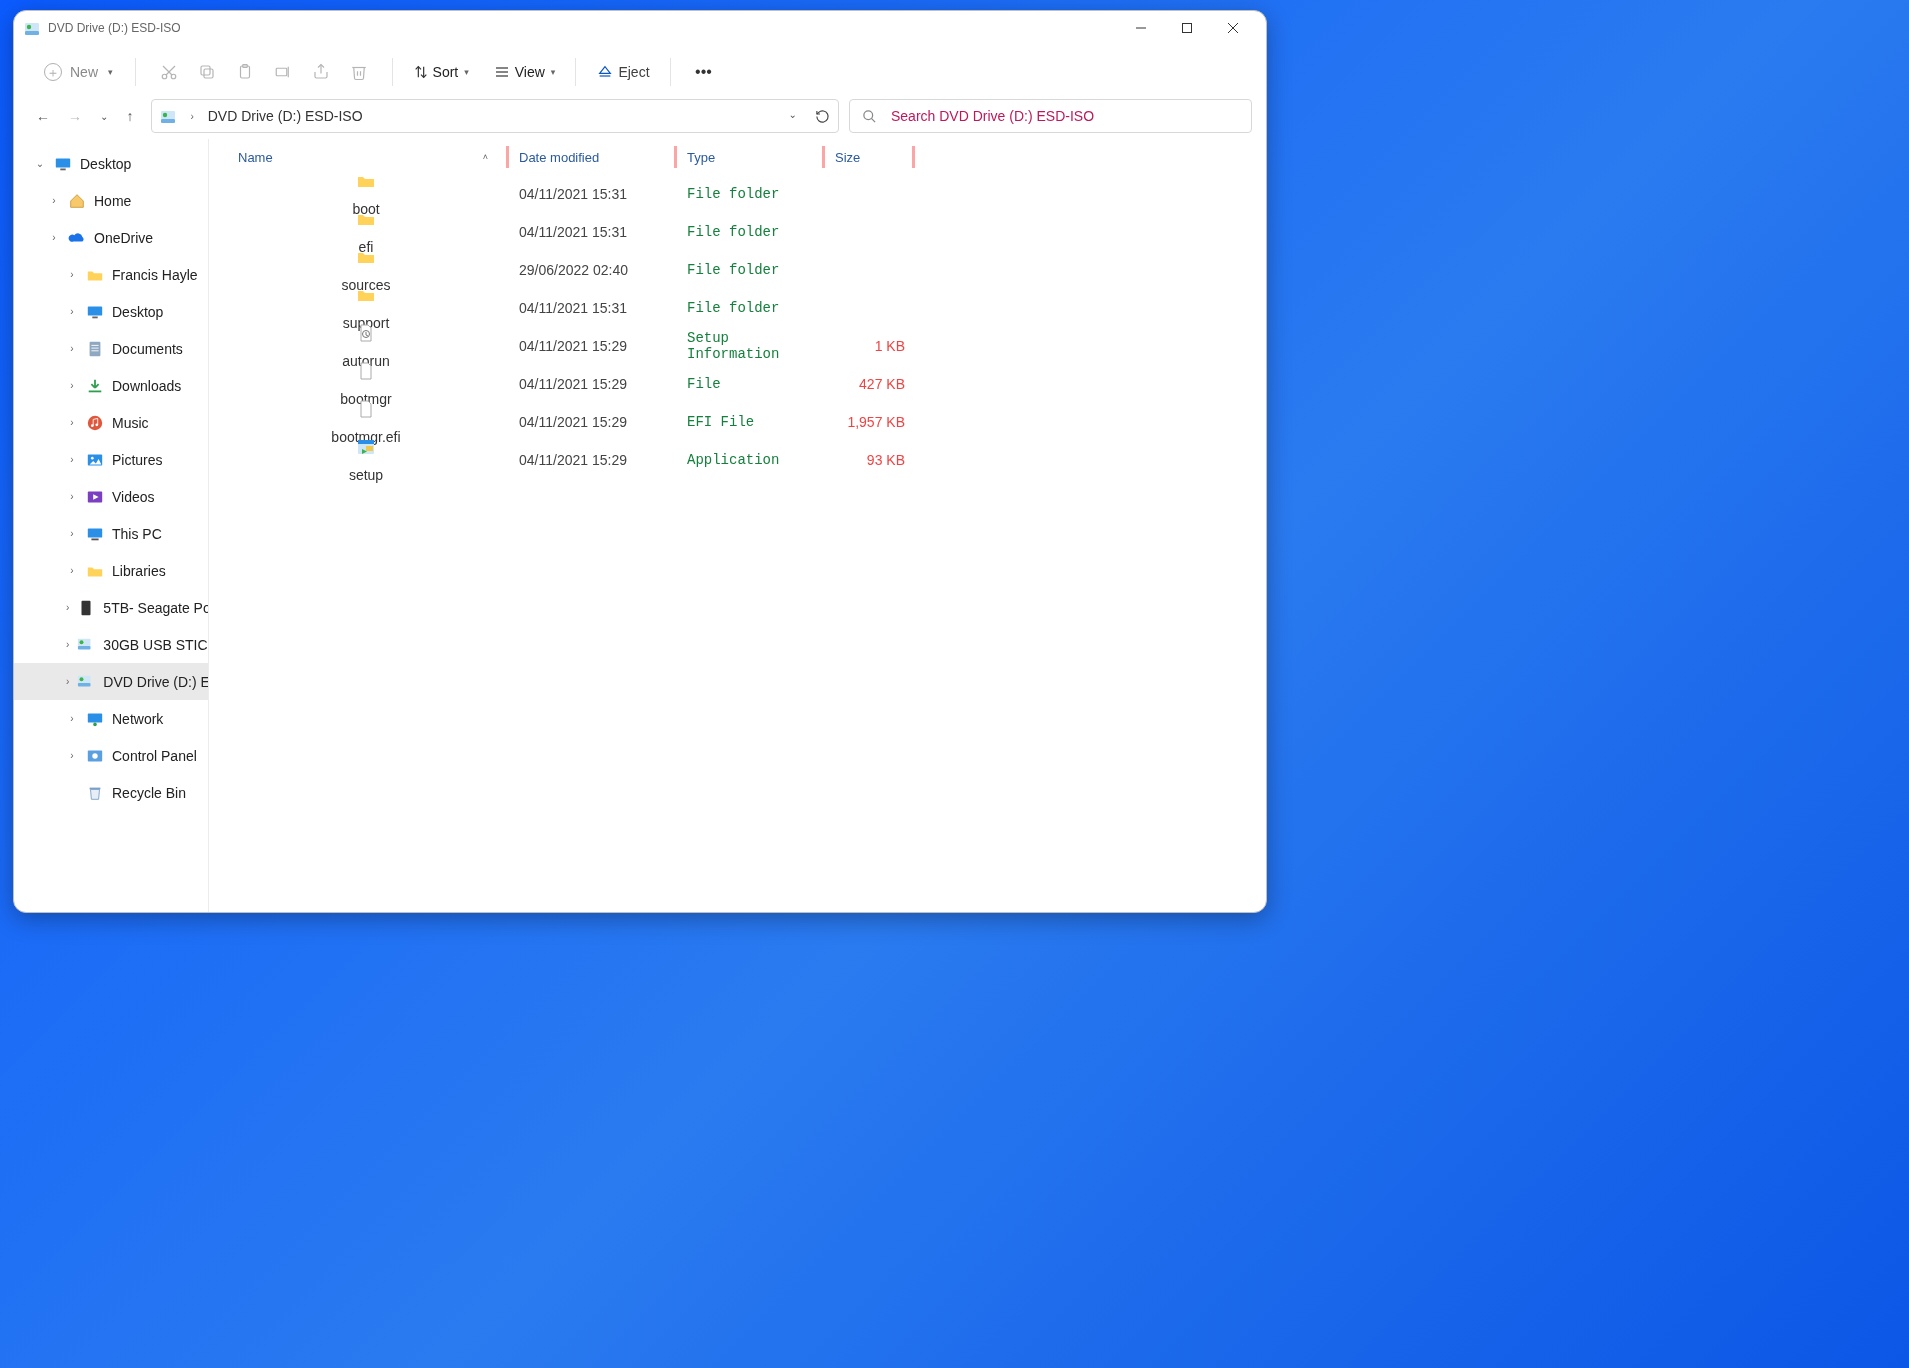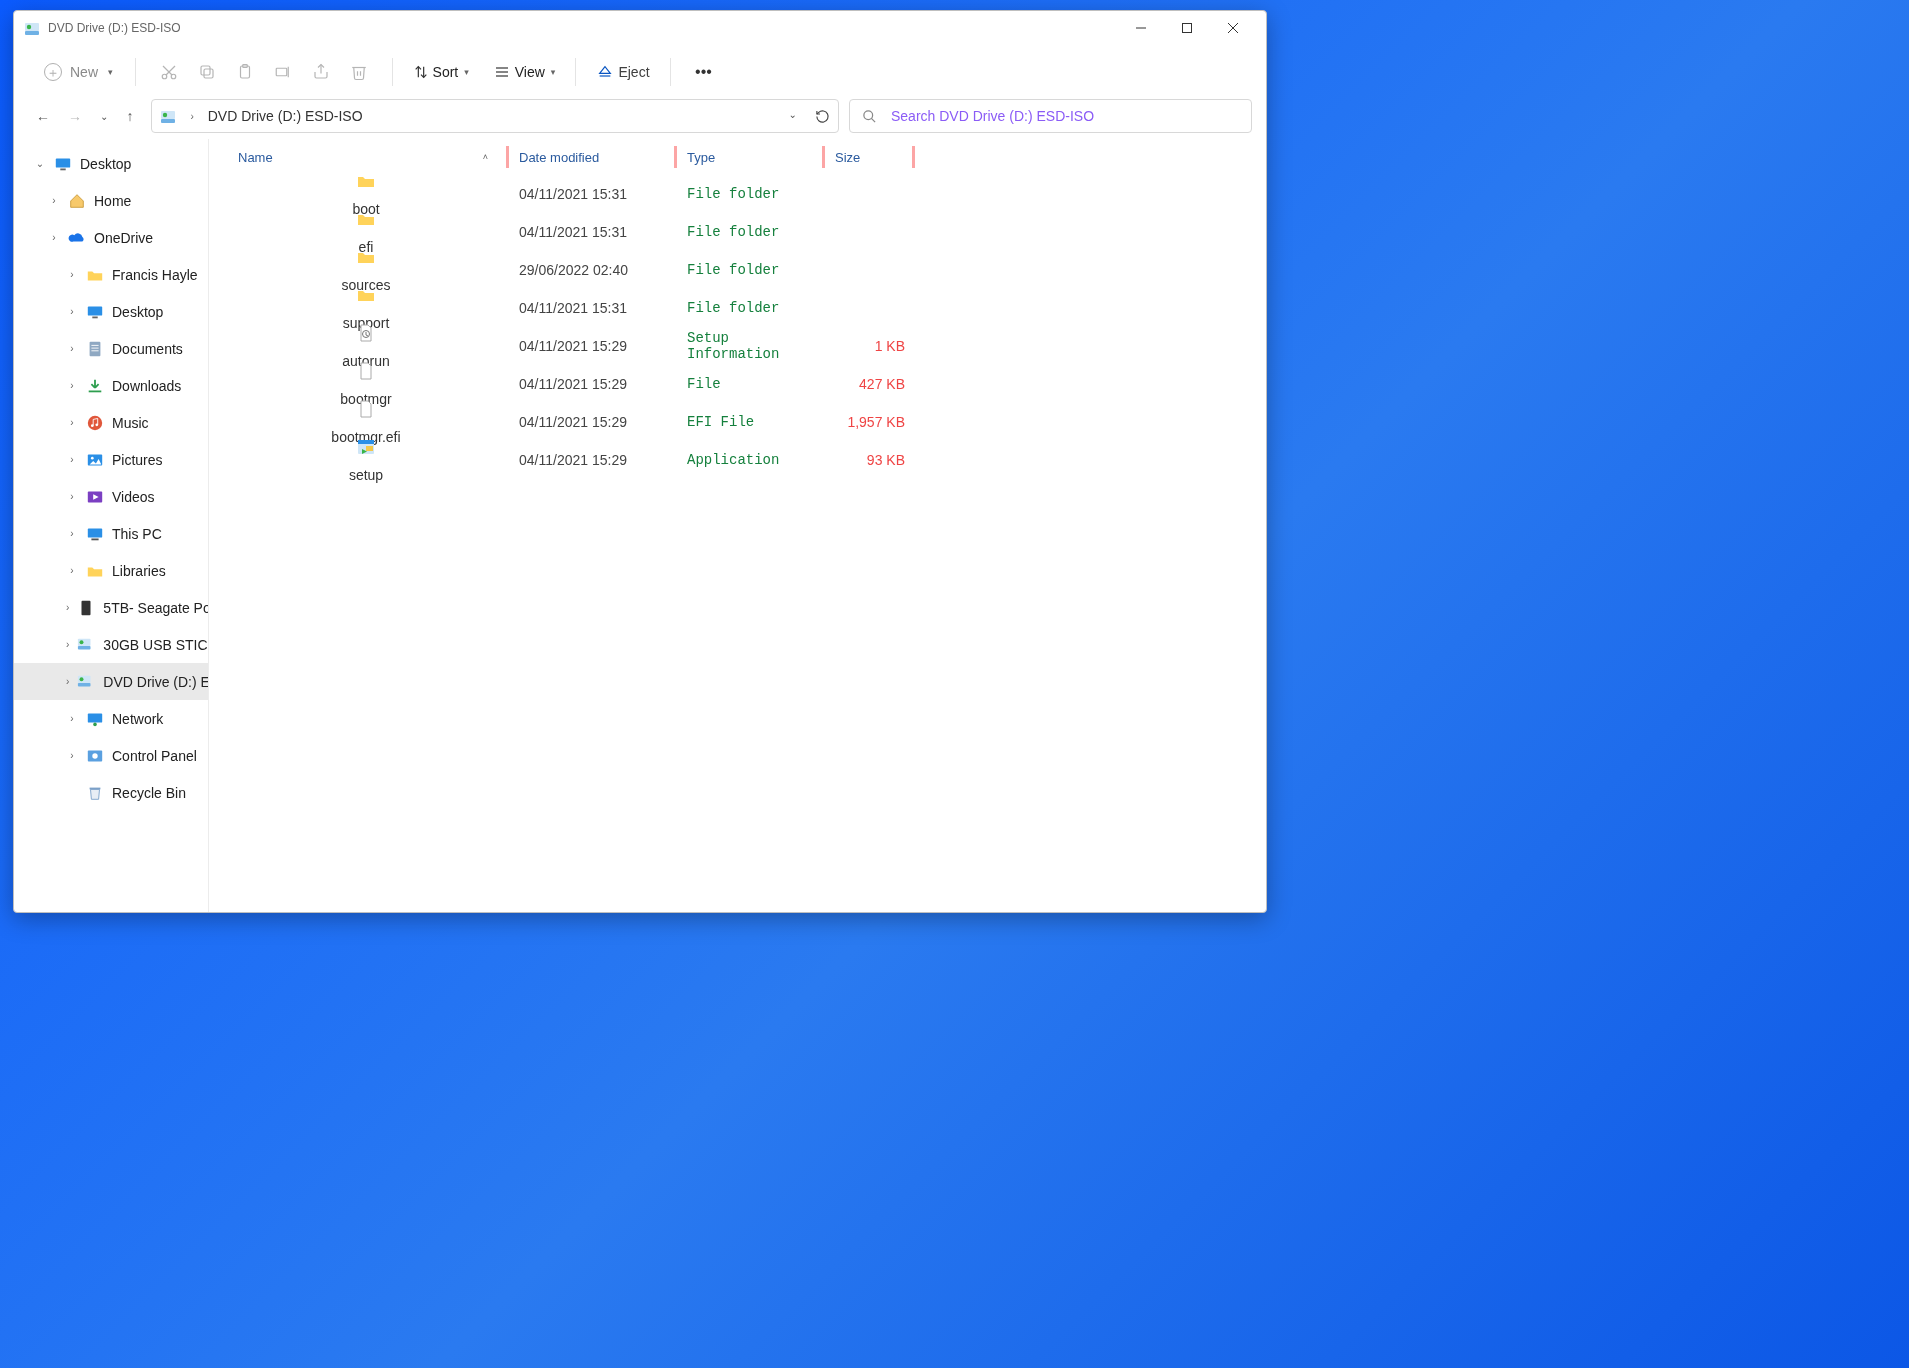--- a/index.html
+++ b/index.html
@@ -1,17 +1,17 @@
 <!DOCTYPE html>
 <html><head>
 <meta charset="utf-8">
 <style>
   * { box-sizing: border-box; margin: 0; padding: 0; font-family: 'Segoe UI', Tahoma, sans-serif; }
   body { background: linear-gradient(135deg, #0b5bff 0%, #2a7af0 55%, #0c57e6 100%); width: 1909px; height: 1368px; position: relative; overflow: hidden; }
-  .window { position: absolute; top: 10px; left: 13px; width: 1254px; height: 903px; background: #fff; border: 1px solid #bfbfbf; border-radius: 4px; box-shadow: 0 6px 24px rgba(0,0,0,0.3); display: flex; flex-direction: column; }
+  .window { position: absolute; top: 10px; left: 13px; width: 1254px; height: 903px; background: #fff; border: 1px solid #bfbfbf; border-radius: 13px; box-shadow: 0 6px 24px rgba(0,0,0,0.3); display: flex; flex-direction: column; }
   .titlebar { height: 34px; display: flex; align-items: center; padding: 0 10px; }
   .titlebar .title-icon { width: 16px; height: 16px; margin-right: 8px; }
   .titlebar .title-text { font-size: 12px; color: #666; flex: 0 0 auto; }
   .titlebar .spacer { flex: 1; }
   .win-controls { display: flex; }
   .win-btn { width: 46px; height: 32px; display: flex; align-items: center; justify-content: center; color: #333; }
   .toolbar { height: 54px; display: flex; align-items: center; padding: 0 22px; gap: 0; }
   .tb-new { display: flex; align-items: center; color: #9a9a9a; padding: 6px 8px; gap: 8px; }
   .tb-new .plus { width: 18px; height: 18px; border: 1.4px solid #b0b0b0; border-radius: 50%; display: flex; align-items: center; justify-content: center; font-size: 13px; color: #b0b0b0; line-height: 1; }
   .tb-new .lbl { font-size: 14px; color: #8a8a8a; }
@@ -20,21 +20,21 @@
   .tb-group { display: flex; align-items: center; gap: 4px; padding: 4px 6px; color: #222; font-size: 14px; }
   .tb-group.blue { color: #404040; }
   .caret { font-size: 9px; color: #666; margin-left: 2px; }
   .addr-row { height: 40px; display: flex; align-items: center; padding: 0 14px 6px 14px; gap: 10px; }
   .nav-arrows { display: flex; align-items: center; gap: 18px; padding: 0 8px; }
   .nav-ar { font-size: 14px; color: #555; }
   .nav-ar.dis { color: #b8b8b8; }
   .address-bar { flex: 1; border: 1px solid #d8d8d8; border-radius: 4px; height: 34px; display: flex; align-items: center; padding: 0 8px; font-size: 14px; color: #333; gap: 8px; }
   .address-bar .crumb-sep { color: #666; font-size: 10px; margin: 0 6px; }
   .address-bar .end { margin-left: auto; display: flex; gap: 18px; color: #555; font-size: 13px; }
-  .search-bar { width: 403px; border: 1px solid #d8d8d8; border-radius: 4px; height: 34px; display: flex; align-items: center; padding: 0 12px; color: #8b5cf6; font-size: 14px; gap: 14px; }
+  .search-bar { width: 403px; border: 1px solid #d8d8d8; border-radius: 4px; height: 34px; display: flex; align-items: center; padding: 0 12px; color: #be185d; font-size: 14px; gap: 14px; }
   .body { flex: 1; display: flex; overflow: hidden; }
   .nav-pane { width: 195px; border-right: 1px solid #ececec; overflow-x: hidden; padding-top: 6px; font-size: 14px; color: #222; }
   .nav-item { height: 37px; display: flex; align-items: center; padding-left: 24px; gap: 8px; white-space: nowrap; }
   .nav-item .chev { width: 12px; color: #666; font-size: 10px; display: inline-flex; justify-content: center; }
   .nav-item.lvl0 { padding-left: 20px; }
   .nav-item.lvl1 { padding-left: 34px; }
   .nav-item.lvl2 { padding-left: 52px; }
   .nav-item.sel { background: #e9e9e9; }
   .nav-ico { width: 18px; height: 18px; display: inline-flex; align-items: center; justify-content: center; font-size: 14px; }
   .content { flex: 1; display: flex; flex-direction: column; }

